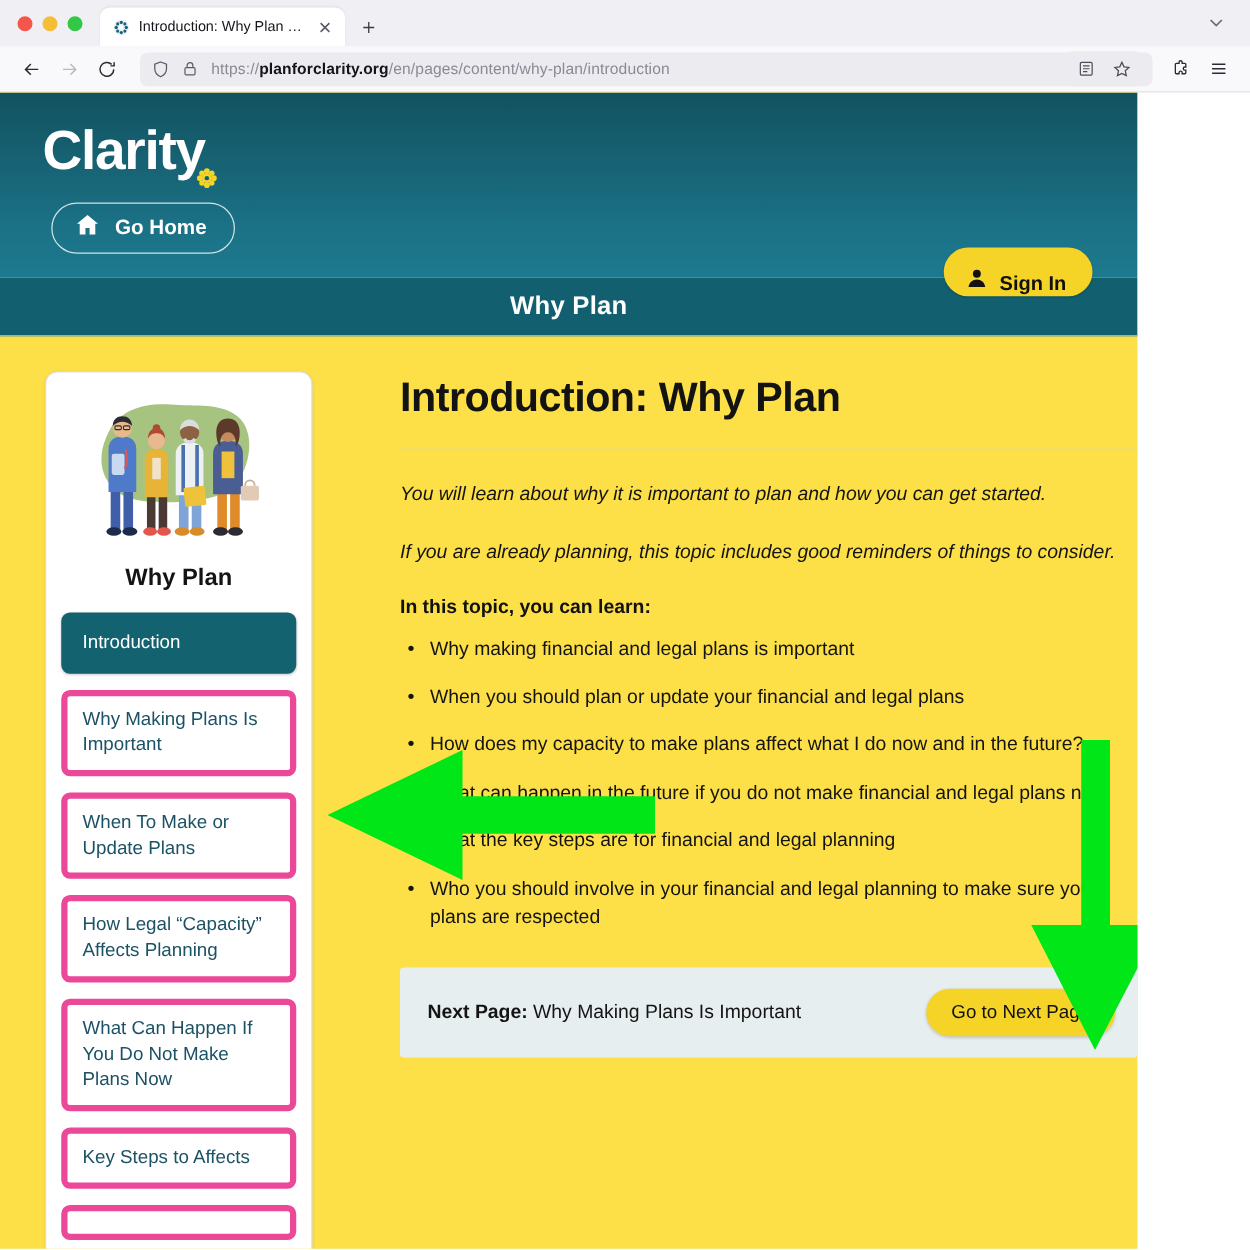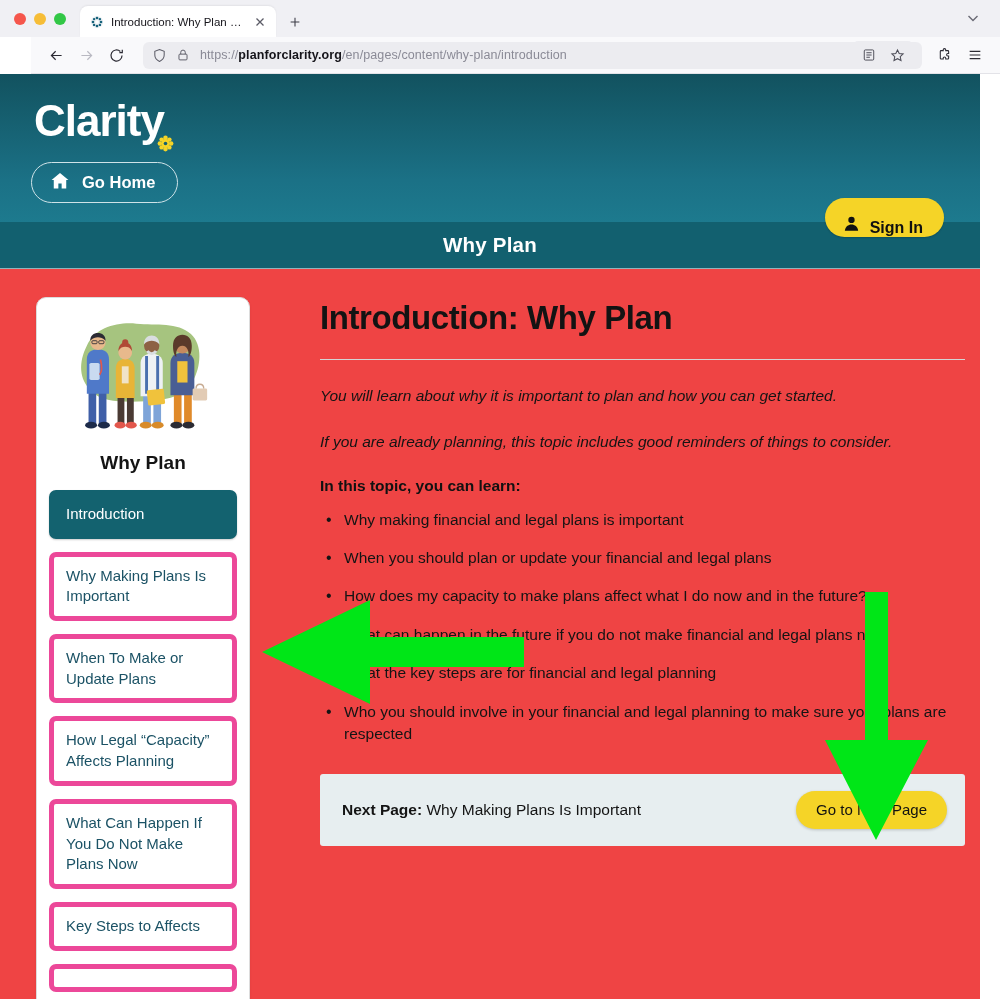--- a/index.html
+++ b/index.html
@@ -45,57 +45,56 @@
   }
   .tablist-chevron {
     position: absolute; right: 18px; top: 9px;
     width: 18px; height: 18px; color: #6a6a75;
   }
 
   .navbar {
     height: 37px; background: #f9f9fb;
     display: flex; align-items: center; gap: 0px; padding: 0 10px;
     border-bottom: 1px solid #e3e3e8;
-    margin-left: 31px;
   }
   .navbtn {
     width: 30px; height: 28px; display: flex; align-items: center;
     justify-content: center; color: #2b2a33; flex: 0 0 30px;
   }
   .navbtn.disabled { color: #b9b9c2; }
 
   .urlbar {
     flex: 1; height: 27px; background: #ececf0; border-radius: 6px;
     display: flex; align-items: center; gap: 9px; padding: 0 9px;
     margin: 0 8px 0 12px;
   }
   .url-text { font-size: 12.5px; color: #8a8a96; white-space: nowrap; letter-spacing: .1px;}
   .url-text b { color: #15141a; font-weight: 700; }
   .url-icon { width: 15px; height: 15px; color: #5b5b66; flex: 0 0 15px; }
   .urlbar-actions { display: flex; align-items: center; gap: 2px; background: #ececf0;
     border-radius: 5px; padding: 2px 3px; margin-left: auto; }
   .actbtn { width: 26px; height: 24px; display:flex; align-items:center; justify-content:center; color:#4c4c57; }
 
   
-  .page { position: relative; width: 980px; height: 925px; background: #ef4444; overflow: hidden; }
+  .page { position: relative; width: 910px; height: 925px; background: #fde047; overflow: hidden; }
 
   .site-header {
     height: 148px;
     background: linear-gradient(180deg, #12525f 0%, #1b7186 72%, #1d7a8e 100%);
     position: relative;
   }
   .logo {
     position: absolute; left: 34px; top: 22px;
     font-size: 44px; font-weight: 800; color: #ffffff;
     letter-spacing: -1px;
   }
   .logo-flower { position: absolute; left: 123px; top: 16px; width: 17px; height: 17px; }
 
   .gohome {
-    position: absolute; left: 31px; top: 88px;
+    position: absolute; left: 41px; top: 88px;
     height: 41px; border: 1.6px solid #cfe3e8; border-radius: 21px;
     display: flex; align-items: center; gap: 11px; padding: 0 22px 0 17px;
     color: #fff;
   }
   .gohome-label { font-size: 16.5px; font-weight: 600; }
 
   .signin {
     position: absolute; right: 36px; top: 124px;
     height: 39px; background: #f5d427; border-radius: 20px;
     display: flex; align-items: flex-end; gap: 9px; padding: 0 21px 0 17px;

